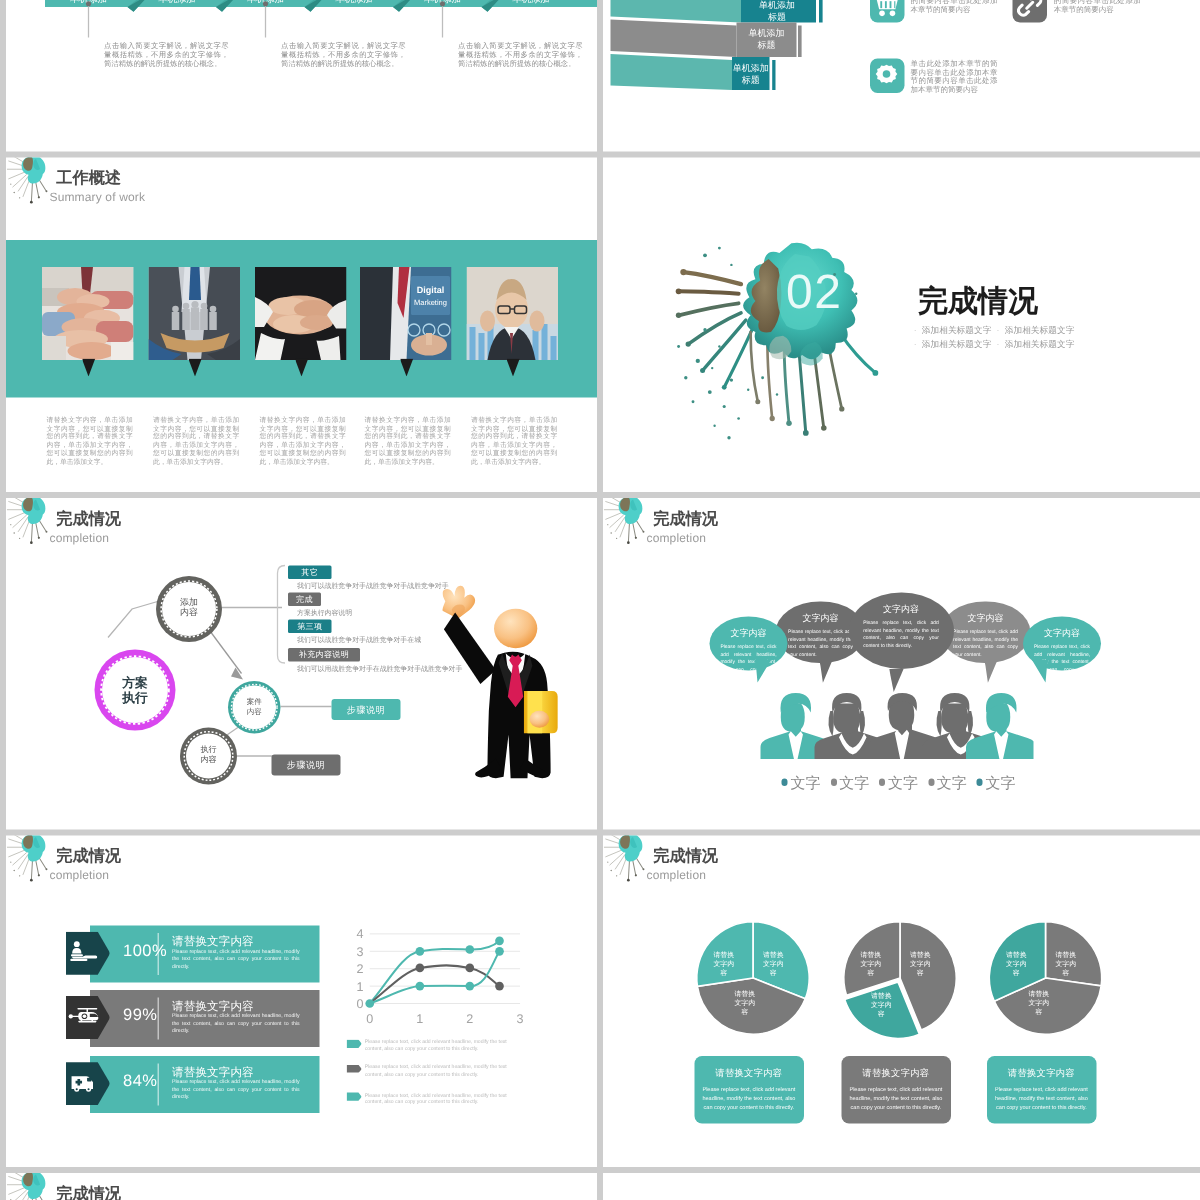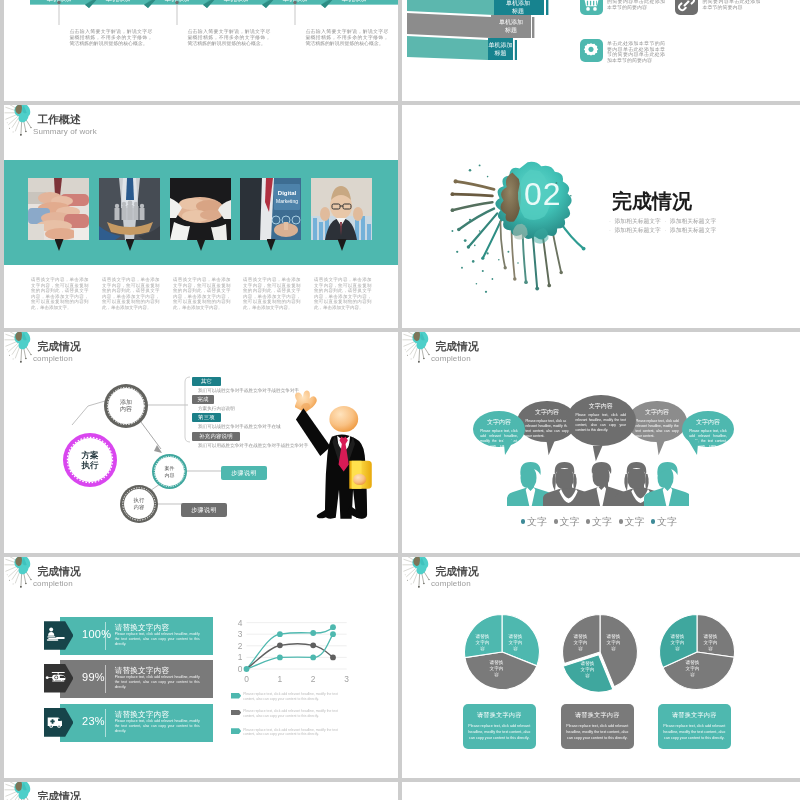--- a/index.html
+++ b/index.html
@@ -716,21 +716,21 @@
           <path d="M1 1 h20 q3 0 5 3 l4 5 v9 h-29 z" fill="#fff"></path>
           <rect x="22" y="3" width="6" height="5" rx="1" fill="#17444a"></rect>
           <path d="M9 4.5 h3.6 v2.6 h2.6 v3.6 h-2.6 v2.6 h-3.6 v-2.6 h-2.6 v-3.6 h2.6z" fill="#17444a"></path>
           <circle cx="8" cy="18.5" r="3.4" fill="#fff"></circle>
               <circle cx="24" cy="18.5" r="3.4" fill="#fff"></circle>
           <circle cx="8" cy="18.5" r="1.4" fill="#17444a"></circle>
               <circle cx="24" cy="18.5" r="1.4" fill="#17444a"></circle>
         </g>
       </svg>
     </div>
-    <div class="bar-pct" style="left:78px;top:11.3px">23%</div>
+    <div class="bar-pct" style="left:78px;top:11.3px">84%</div>
     <div class="bar-sep" style="left:100.5px;top:5.5px;height:28px"></div>
     <div class="bar-ti" style="left:110.7px;top:6.2px">请替换文字内容</div>
     <div class="bar-bd" style="left:110.7px;top:15.6px;width:85px">Please replace text, click add relevant headline, modify the text content, also can copy your content to this directly.</div>
   </div>
 
   <svg style="position:absolute;left:226px;top:55px;width:125px;height:72px" viewBox="0 0 125 72">
     <g stroke="#e6e6e6" stroke-width=".65">
       <line x1="16.5" y1="10.6" x2="116.7" y2="10.6"></line>
           <line x1="16.5" y1="22.2" x2="116.7" y2="22.2"></line>
       <line x1="16.5" y1="33.8" x2="116.7" y2="33.8"></line>

